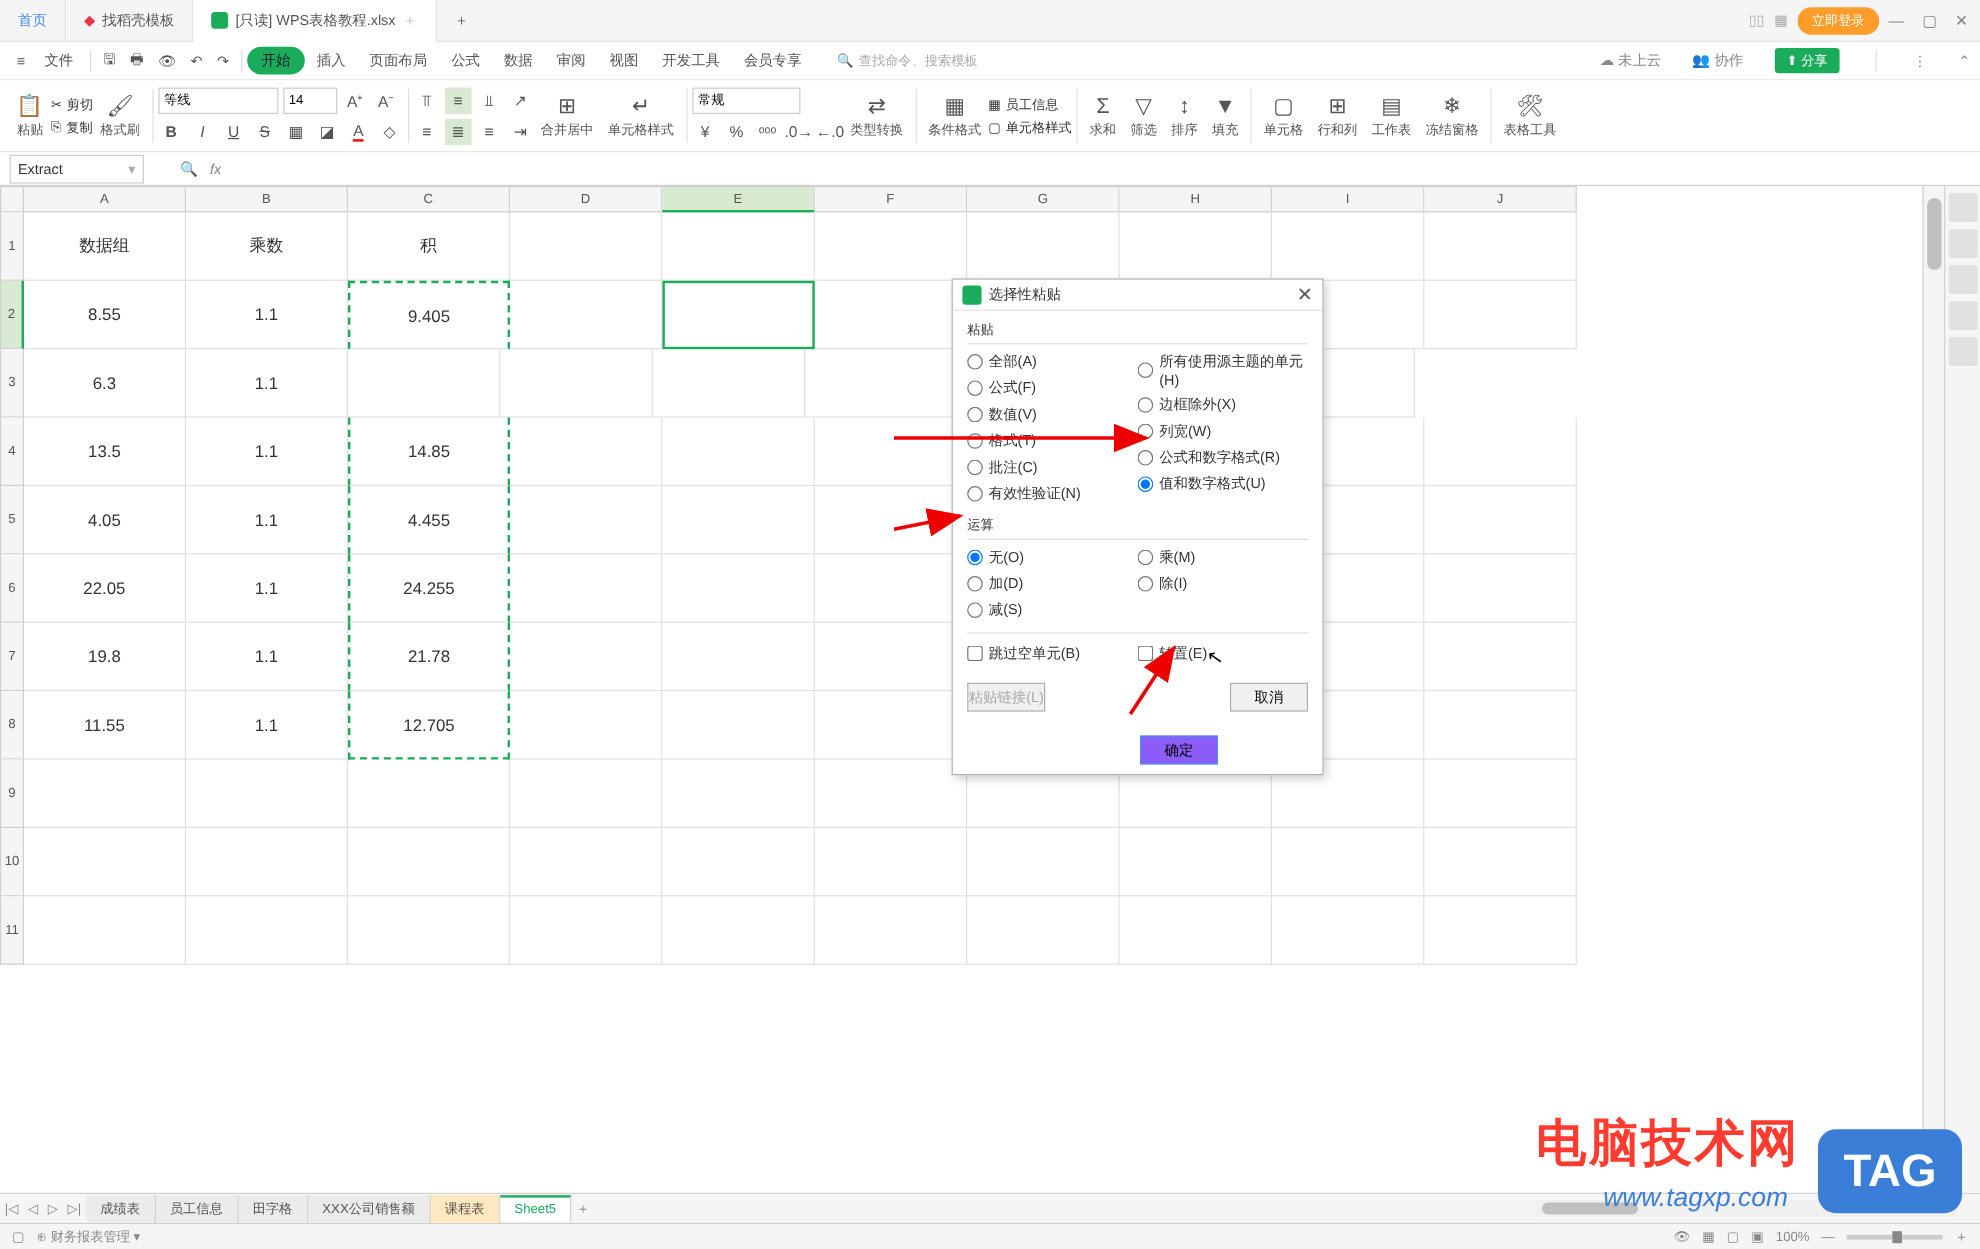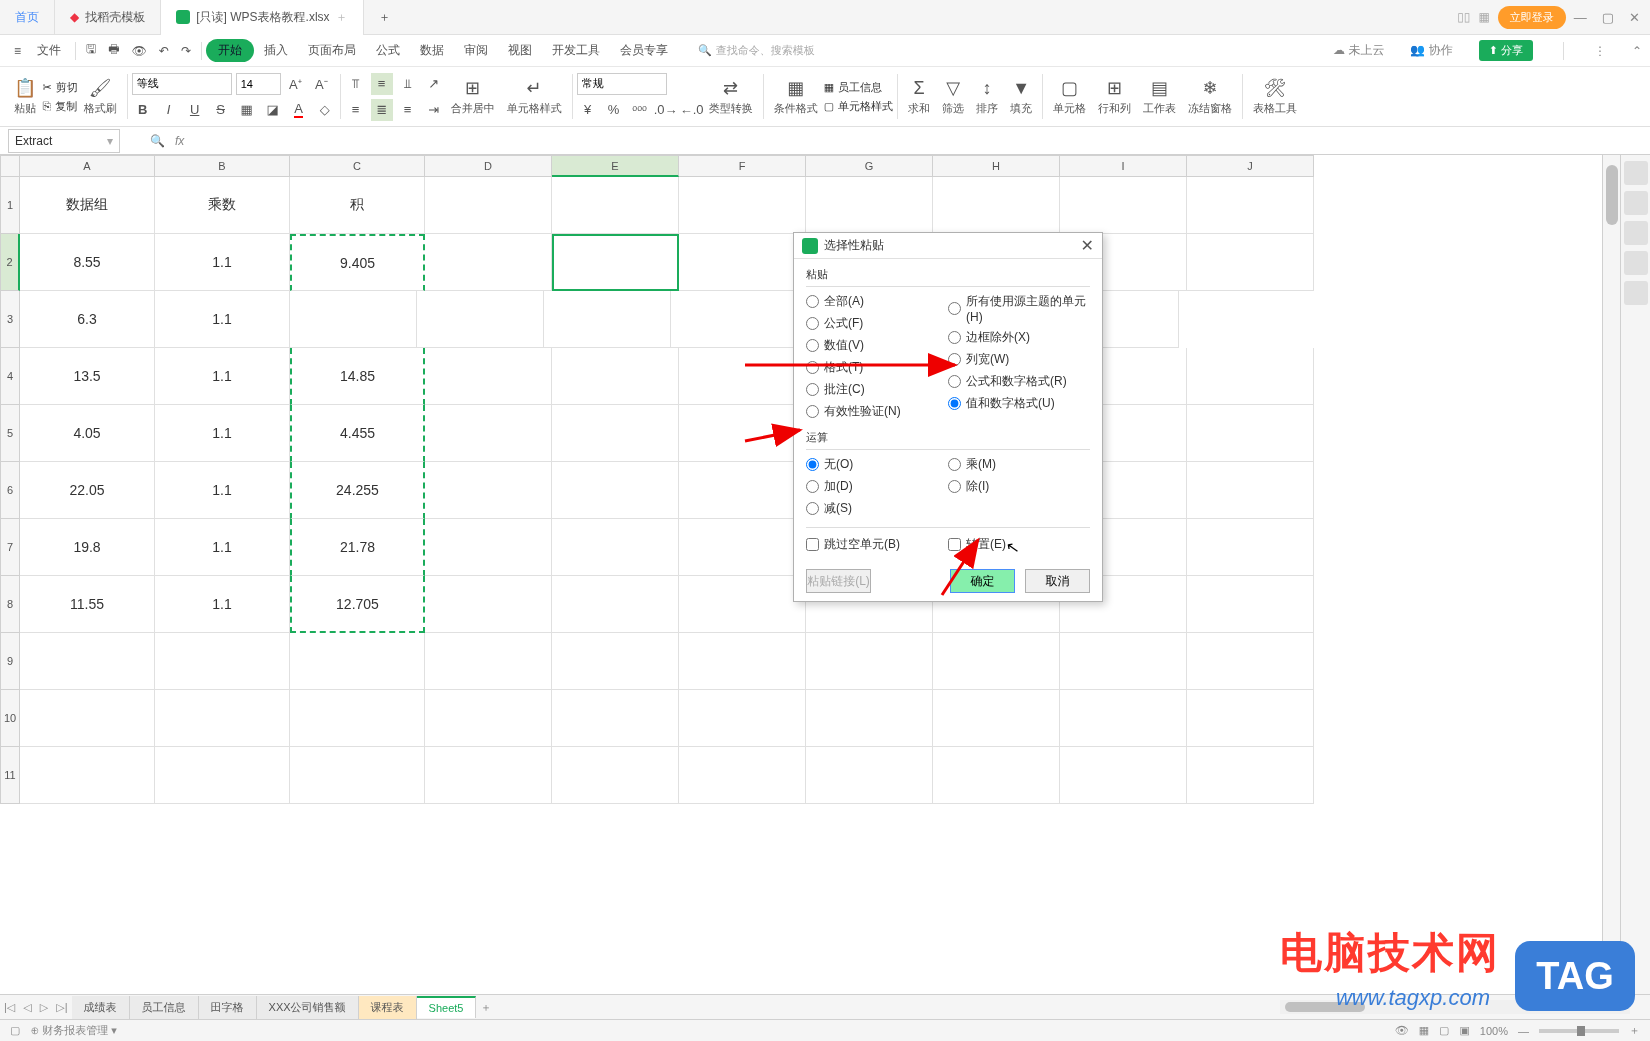--- a/index.html
+++ b/index.html
@@ -80,21 +80,21 @@
 .fieldset-label { font-size: 11px; color: #333; margin-bottom: 4px; }
 .fieldset-line { height: 1px; background: #ddd; margin-bottom: 6px; }
 .radio-cols { display: flex; }
 .radio-col { flex: 1; display: flex; flex-direction: column; gap: 5px; }
 .radio-opt { display: flex; align-items: center; gap: 5px; }
 .radio-opt input[type=radio] { margin: 0; }
 .checkbox-row { display: flex; margin-top: 10px; padding-top: 8px; border-top: 1px solid #ddd; }
 .checkbox-row label { flex: 1; display: flex; align-items: center; gap: 5px; }
 .dialog-buttons { display: flex; gap: 10px; justify-content: space-between; margin-top: 16px; }
 .dlg-btn { width: 65px; height: 24px; border: 1px solid #b0b0b0; background: #f0f0f0; font-size: 12px; cursor: pointer; }
-.dlg-btn.primary { border: 1px solid #4a8ef9; background: #86efac; }
+.dlg-btn.primary { border: 1px solid #4a8ef9; background: #8b5cf6; margin-top: 44px; }
 .dlg-btn.disabled { color: #aaa; }
 .dlg-btn-right { display: flex; gap: 10px; }
 
 
 .watermark1 { position: absolute; right: 150px; bottom: 60px; font-size: 42px; font-weight: bold; color: #ff3a2f; letter-spacing: 2px; }
 .watermark-url { position: absolute; right: 160px; bottom: 30px; font-size: 22px; color: #3a7ed8; font-style: italic; }
 .tag-badge { position: absolute; right: 15px; bottom: 30px; width: 120px; height: 70px; background: #3a7ed8; border-radius: 15px; color: #fff; font-size: 38px; font-weight: bold; display: flex; align-items: center; justify-content: center; }
 
 
 .cursor { position: absolute; left: 1006px; top: 538px; font-size: 16px; color: #000; transform: rotate(-10deg); }

